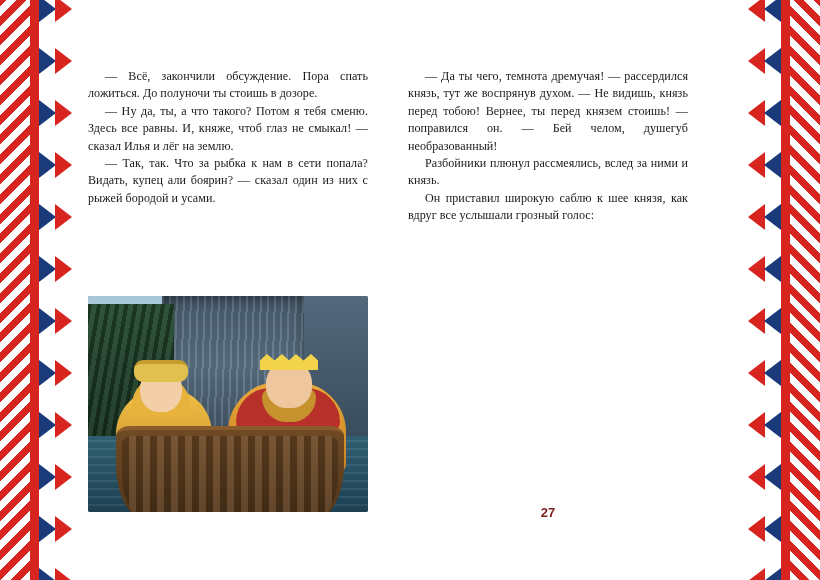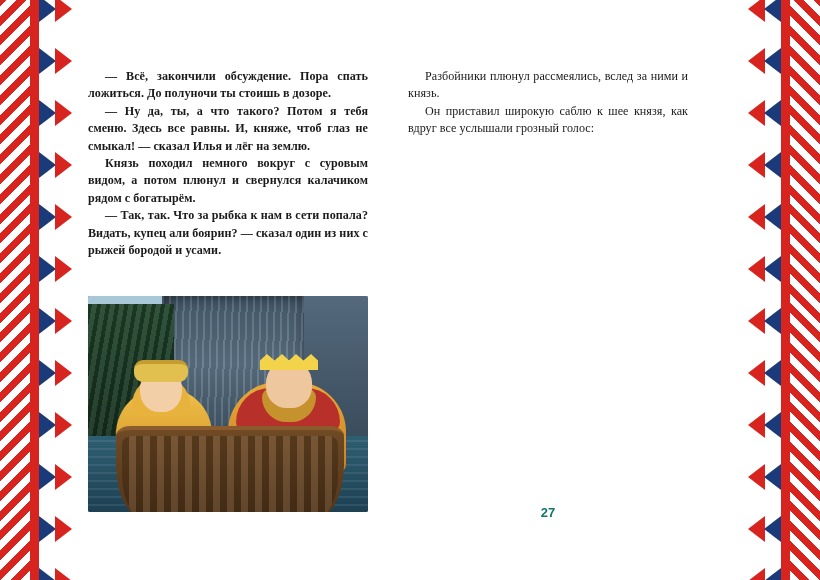--- a/index.html
+++ b/index.html
@@ -113,21 +113,21 @@
   .col {
     position: absolute;
     top: 68px;
     width: 280px;
     font-size: 12.1px;
     line-height: 17.4px;
     text-align: justify;
     color: #1a1a1a;
     letter-spacing: 0.05px;
   }
-  .col.left { left: 0; font-weight: bold; }
+  .col.left { left: 0; }
   .col.right { left: 320px; }
   .col p {
     margin: 0;
     text-indent: 17px;
   }
 
   
   .illus {
     position: absolute;
     left: 0;
@@ -269,21 +269,21 @@
 
   
   .pageno {
     position: absolute;
     left: 320px;
     width: 280px;
     top: 505px;
     text-align: center;
     font-size: 13px;
     font-weight: bold;
-    color: #0f766e;
+    color: #7f1d1d;
     font-family: "Liberation Sans", sans-serif;
   }
 </style>
 </head>
 <body>
 
 <div class="page">
 
   <div class="border-strip left">
     <div class="strip-bg" style="left:0;width:72px;"></div>
@@ -347,25 +347,25 @@
     </div>
     <div class="solid-red" style="left:33px;"></div>
     <div class="zigzag2" style="left:42px;"></div>
   </div>
 
   <div class="content">
 
     <div class="col left">
       <p>— Всё, закончили обсуждение. Пора спать ложиться. До полуночи ты стоишь в дозоре.</p>
       <p>— Ну да, ты, а что такого? Потом я тебя сменю. Здесь все равны. И, княже, чтоб глаз не смыкал! — сказал Илья и лёг на землю.</p>
-      <p>Князь походил немного вокруг с суровым видом, а потом плюнул и свернулся калачиком рядом с богатырём.</p>
       <p>— Так, так. Что за рыбка к нам в сети попала? Видать, купец али боярин? — сказал один из них с рыжей бородой и усами.</p>
     </div>
 
     <div class="col right">
+      <p>— Да ты чего, темнота дремучая! — рассердился князь, тут же воспрянув духом. — Не видишь, князь перед тобою! Вернее, ты перед князем стоишь! — поправился он. — Бей челом, душегуб необразованный!</p>
       <p>Разбойники плюнул рассмеялись, вслед за ними и князь.</p>
       <p>Он приставил широкую саблю к шее князя, как вдруг все услышали грозный голос:</p>
     </div>
 
     <div class="illus" aria-label="Иллюстрация: княжна и князь в лодке у скалистого берега">
       <div class="sky"></div>
       <div class="cliff"></div>
       <div class="cliff-r"></div>
       <div class="trees-l"></div>
       <div class="water"></div>

